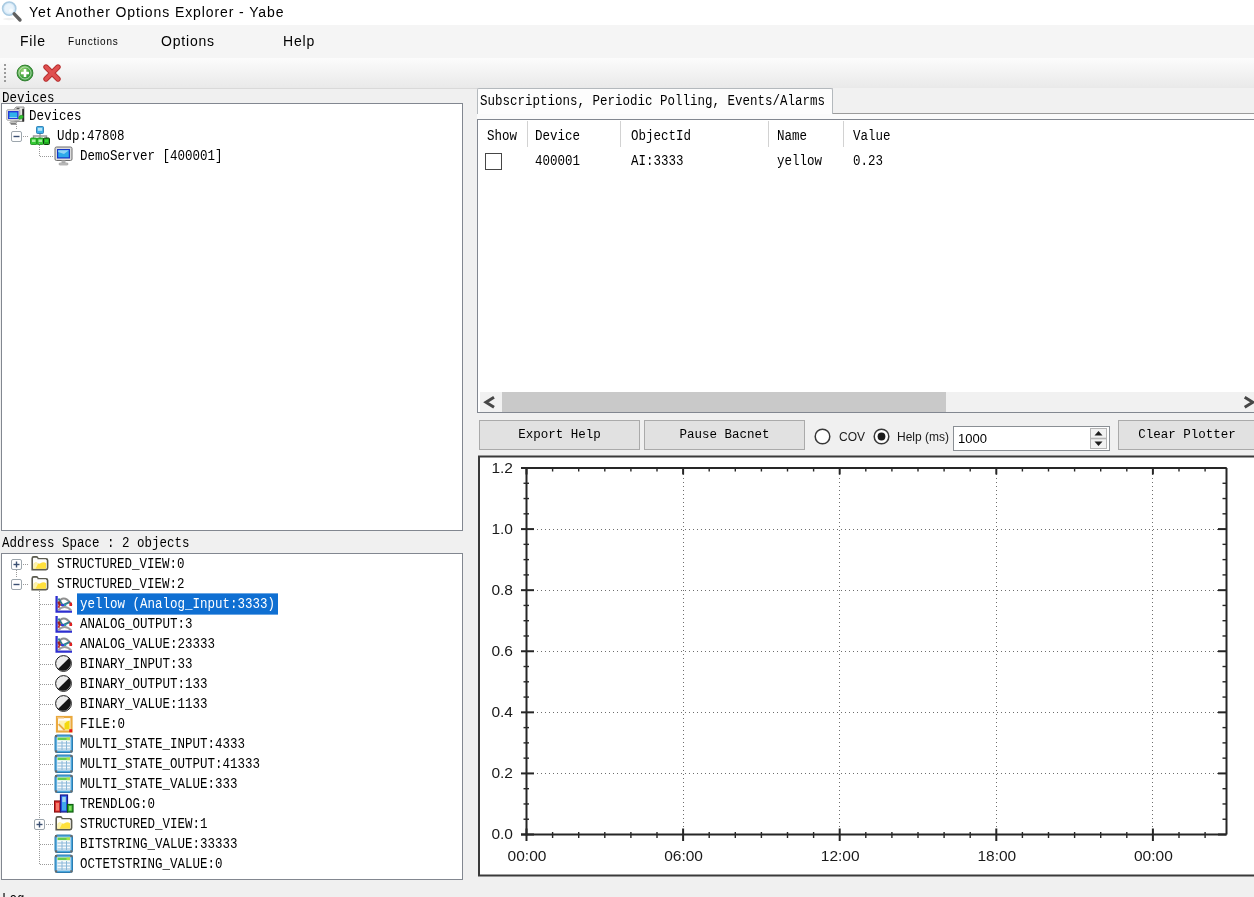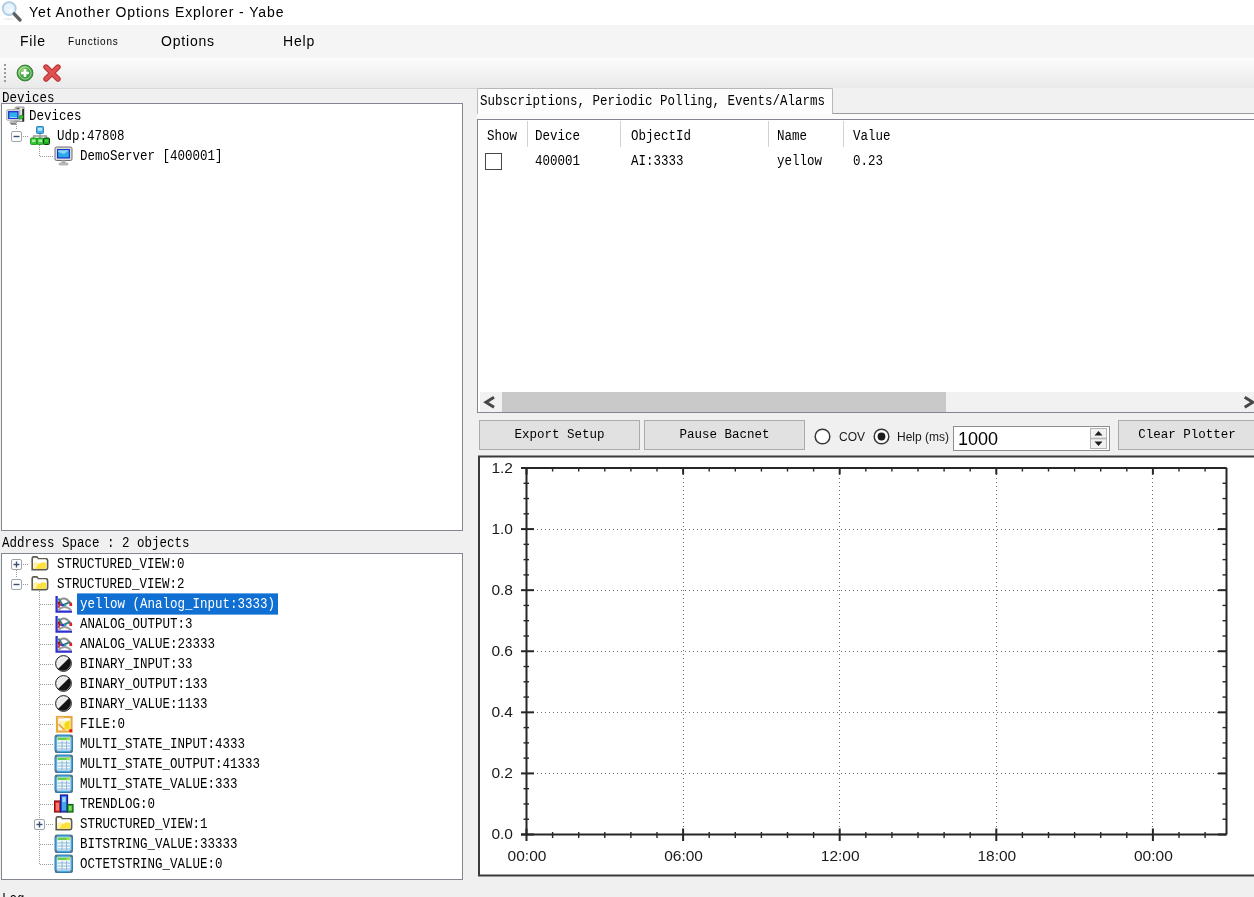--- a/index.html
+++ b/index.html
@@ -358,33 +358,33 @@
 
 <div class="abs" style="left:480px;top:392px;width:774px;height:20px;background:#f1f1f1;"></div>
 <svg class="abs" style="left:480px;top:392px" width="22" height="20" viewBox="0 0 22 20">
  <path d="M14,5.2 L6,10.2 L14,15.2" stroke="#474747" stroke-width="3" fill="none"></path>
 </svg>
 <svg class="abs" style="left:1237px;top:392px" width="17" height="20" viewBox="0 0 17 20">
  <path d="M7.7,5.2 L15.8,10.2 L7.7,15.2" stroke="#474747" stroke-width="3" fill="none"></path>
 </svg>
 <div class="abs" style="left:502px;top:392px;width:444px;height:20px;background:#c9c9c9;"></div>
 
-<div class="btn" style="left:479px;top:420px;width:159px;height:28px;line-height:28px;">Export Setup</div>
+<div class="btn" style="left:479px;top:420px;width:159px;height:28px;line-height:28px;">Export Help</div>
 <div class="btn" style="left:644px;top:420px;width:159px;height:28px;line-height:28px;">Pause Bacnet</div>
 <svg class="abs" style="left:814px;top:428px" width="17" height="17" viewBox="0 0 17 17">
  <circle cx="8.5" cy="8.5" r="7.3" fill="#fff" stroke="#383838" stroke-width="1.5"></circle>
 </svg>
 <div class="abs sans" style="left:839px;top:424px;height:26px;line-height:26px;font-size:12px;color:#1a1a1a;">COV</div>
 <svg class="abs" style="left:873px;top:428px" width="17" height="17" viewBox="0 0 17 17">
  <circle cx="8.5" cy="8.5" r="7.3" fill="#fff" stroke="#383838" stroke-width="1.5"></circle>
  <circle cx="8.5" cy="8.5" r="3.9" fill="#1c1c1c"></circle>
 </svg>
 <div class="abs sans" style="left:897px;top:424px;height:26px;line-height:26px;font-size:12px;color:#1a1a1a;">Help (ms)</div>
 <div class="abs" style="left:953px;top:426px;width:157px;height:25px;background:#fff;border:1px solid #8a8f94;box-sizing:border-box;"></div>
-<div class="abs sans" style="left:958px;top:427px;height:20px;line-height:24px;font-size:18px;">1000</div>
+<div class="abs sans" style="left:958px;top:427px;height:20px;line-height:24px;font-size:13px;">1000</div>
 <div class="abs" style="left:1090px;top:428px;width:17px;height:21px;background:#f2f2f2;border:1px solid #b5b5b5;box-sizing:border-box;"></div>
 <svg class="abs" style="left:1090px;top:428px" width="17" height="21" viewBox="0 0 17 21">
  <path d="M8.5,3 L12.5,7.5 L4.5,7.5 Z" fill="#1d1d1d"></path>
  <path d="M8.5,18 L12.5,13.5 L4.5,13.5 Z" fill="#1d1d1d"></path>
  <line x1="1" y1="10.5" x2="16" y2="10.5" stroke="#b5b5b5" stroke-width="1.6"></line>
 </svg>
 <div class="btn" style="left:1118px;top:420px;width:136px;height:28px;line-height:28px;">Clear Plotter</div>
 
 <svg class="abs" style="left:477px;top:454px" width="777" height="424" viewBox="0 0 777 424">
 

